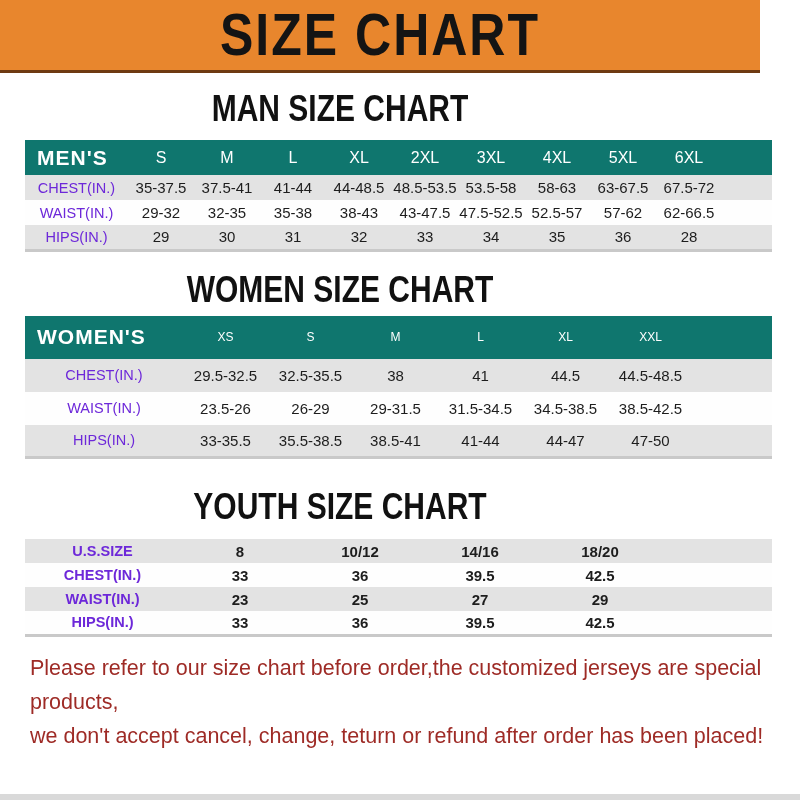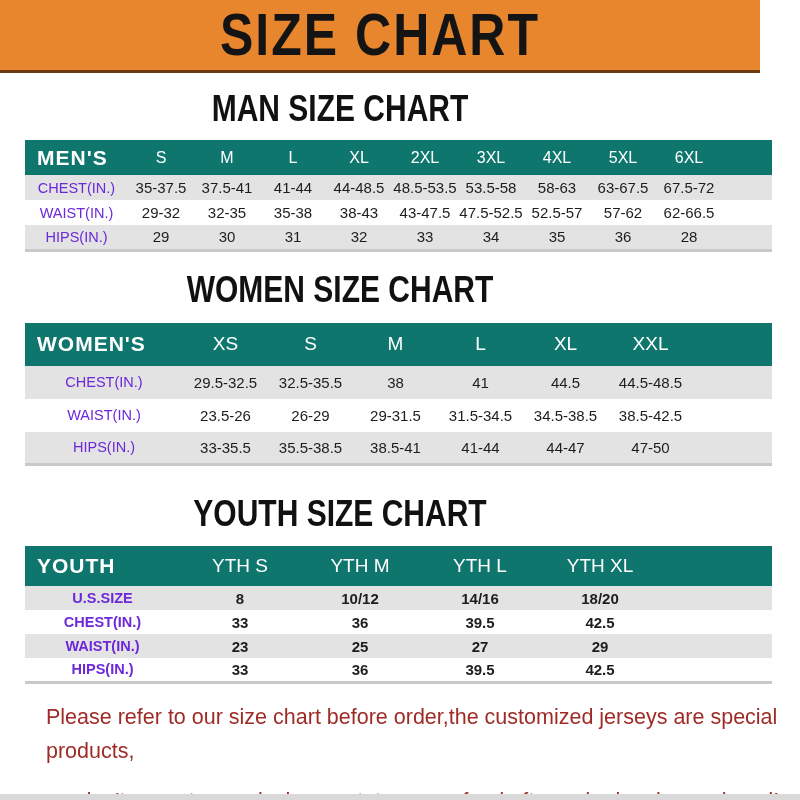--- a/index.html
+++ b/index.html
@@ -26,48 +26,48 @@
   }
   .h-men{margin-top:18px;}
   .h-women{margin-top:20px;}
   .h-youth{margin-top:30px;}
   
   table.size-table{
     border-collapse:collapse;table-layout:fixed;width:747px;margin-left:25px;
     border-bottom:3px solid #c9c9c9;
   }
   .t-men{margin-top:13px;}
-  .t-women{margin-top:15px;}
+  .t-women{margin-top:8px;}
   .t-youth{margin-top:14px;}
   tr.head{background:#0f766e;color:#ffffff;}
   .t-men   tr.head{height:35px;}
   .t-women tr.head{height:43px;}
   .t-youth tr.head{height:40px;}
   tr.head th{font-weight:400;font-size:16px;text-align:center;padding:0;}
-  .t-women tr.head th,.t-youth tr.head th{font-size:19px;}
+  .t-women tr.head th,.t-youth tr.head th{font-size:12px;}
   tr.head th.rowlabel{
     font-weight:700;font-size:21px;text-align:left;padding-left:12px;letter-spacing:1px;
   }
   tr.r td{
     text-align:center;font-size:15px;color:#1d1d1d;padding:0;
   }
   tr.r td.lbl{font-size:14.5px;color:#6d28d9;}
   .t-men   tr.r{height:25px;}
   .t-women tr.r{height:33px;}
   .t-youth tr.r{height:24px;font-weight:bold;}
   tr.gray{background:#e3e3e3;}
   tr.white{background:#fefefe;}
   
   .t-men   col.c-label{width:103px;} .t-men   col.c-val{width:66px;}  .t-men   col.c-sp{width:50px;}
   .t-women col.c-label{width:158px;} .t-women col.c-val{width:85px;}  .t-women col.c-sp{width:79px;}
   .t-youth col.c-label{width:155px;} .t-youth col.c-val{width:120px;} .t-youth col.c-sp{width:112px;}
   
   .footer{margin-top:14px;padding-left:30px;}
   .footer p{
-    margin:16px;color:#9e2b26;font-size:21.5px;line-height:34px;font-weight:400;
+    margin:0;color:#9e2b26;font-size:21.5px;line-height:34px;font-weight:400;
   }
   .bottom-edge{position:absolute;left:0;top:794px;width:800px;height:6px;background:#d9d9d9;}
 </style>
 </head>
 <body>
 
 <div class="banner">
   <span class="title">SIZE CHART</span>
 </div>
 
@@ -211,28 +211,20 @@
 <table class="size-table t-youth">
   <colgroup>
     <col class="c-label">
       <col class="c-val">
       <col class="c-val">
       <col class="c-val">
       <col class="c-val">
       <col class="c-sp">
   </colgroup>
   <tbody>
-      <tr class="head">
-    <th class="rowlabel">YOUTH</th>
-    <th>YTH S</th>
-    <th>YTH M</th>
-    <th>YTH L</th>
-    <th>YTH XL</th>
-    <th></th>
-  </tr>
   <tr class="r gray">
     <td class="lbl">U.S.SIZE</td>
     <td>8</td>
     <td>10/12</td>
     <td>14/16</td>
     <td>18/20</td>
     <td></td>
   </tr>
   <tr class="r white">
     <td class="lbl">CHEST(IN.)</td>

